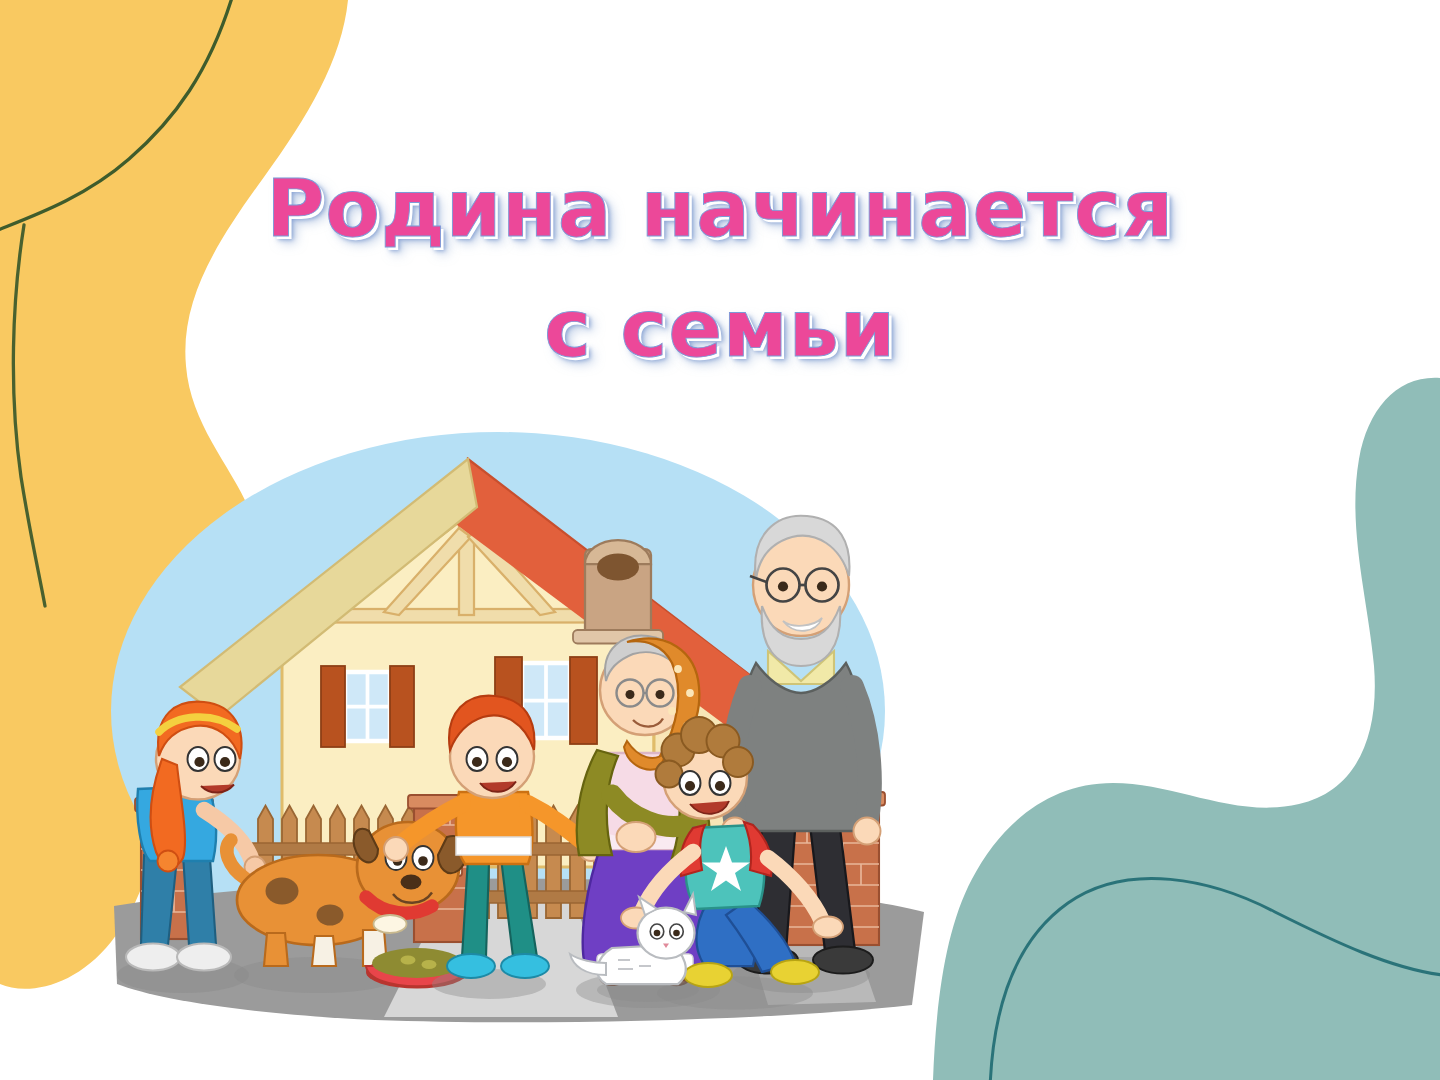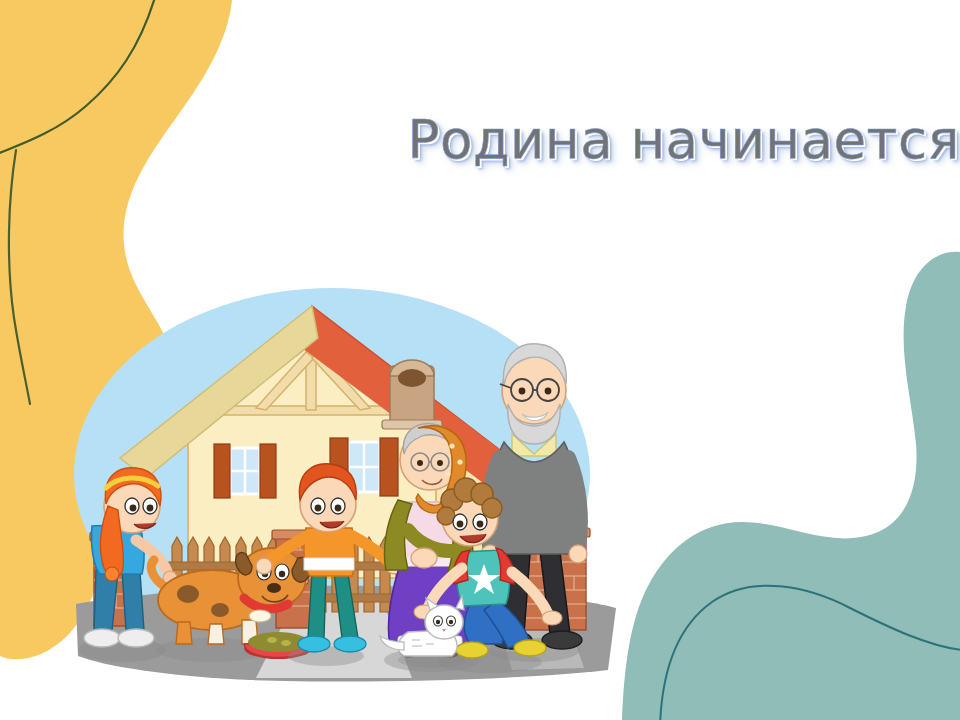--- a/index.html
+++ b/index.html
@@ -17,30 +17,29 @@
   
   .title-block {
     position:absolute;
     left:0; top:104px;
     width:960px;
     text-align:center;
     z-index:5;
   }
   .title-line {
     font-family:"DejaVu Sans", sans-serif;
-    font-weight:400;
+    font-weight:700;
     font-size:53px;
     line-height:72px;
     letter-spacing:0.5px;
-    color:#737373;
+    color:#ec4899;
     text-shadow:
        2px 2px 0 #ffffff,
        3px 3px 3px rgba(120,150,205,0.80),
        5px 5px 7px rgba(150,175,215,0.55);
-    text-align: right;
     -webkit-text-stroke:0.6px #7b9ad8;
   }
   .title-line.second { margin-top:8px; }
 
   
   .illus { position:absolute; left:60px; top:278px; width:560px; height:412px; z-index:4; }
 </style>
 </head>
 <body>
 
@@ -68,20 +67,21 @@
              C630,620 624,668 622,720
              L960,720 Z" fill="#90bdb8"></path>
 
     <path d="M660,726 C662,668 678,626 712,602
              C752,574 808,586 850,608
              C890,628 928,646 962,650" fill="none" stroke="#1f6a72" stroke-width="2" stroke-linecap="round" opacity="0.9"></path>
   </svg>
 
   <div class="title-block">
     <div class="title-line">Родина начинается</div>
+    <div class="title-line second">с семьи</div>
   </div>
 
   <svg class="illus" viewBox="0 0 560 412">
 
     <ellipse cx="272" cy="196" rx="258" ry="186" fill="#b6e0f5"></ellipse>
 
     <path d="M16,326 C100,312 220,306 320,308 C420,310 510,318 556,330
              L548,392 C460,402 300,406 190,402 C104,398 44,388 18,378 Z" fill="#9b9b9b"></path>
 
     <path d="M238,316 L320,316 L352,400 L196,400 Z" fill="#d7d7d7"></path>

